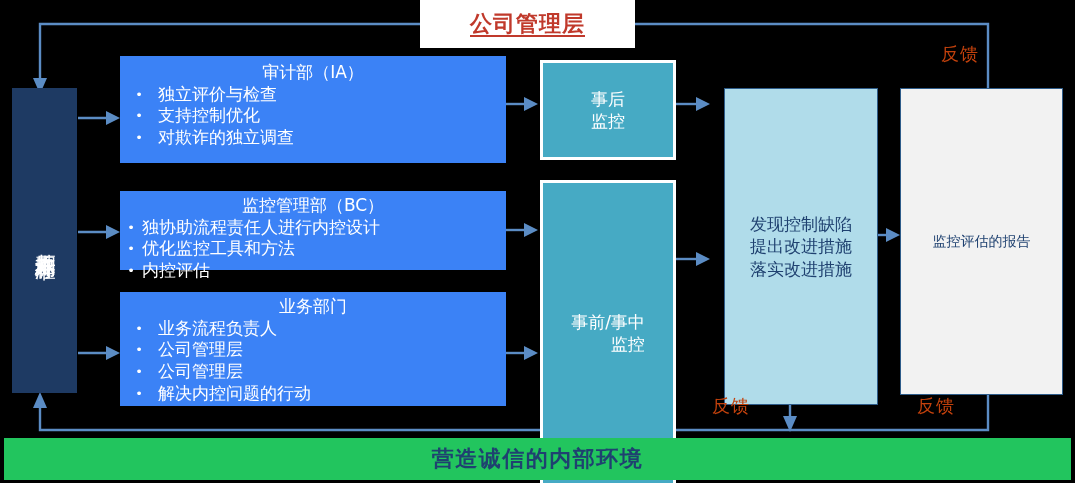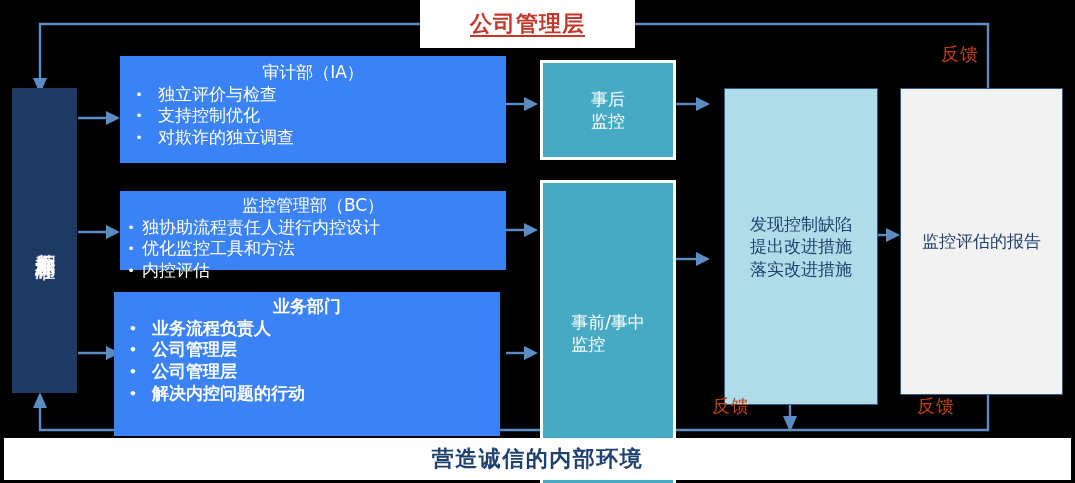--- a/index.html
+++ b/index.html
@@ -60,63 +60,63 @@
   .dept.ia li .bullet{width:38px;flex:0 0 38px;}
   .dept.bc li .bullet{width:22px;flex:0 0 22px;}
   .dept.biz li .bullet{width:38px;flex:0 0 38px;}
 
   
   .teal{
     background:#46AAC4;
     border:3px solid #ffffff;
     color:#ffffff;
     display:flex;align-items:center;justify-content:center;
-    text-align:left;
+    text-align:right;
     font-size:17px;line-height:1.30;
   }
 
   
   .lightblue{
     background:#B0DCEA;
     border:1px solid #2E5C8A;
     color:#1F4170;
     display:flex;align-items:center;justify-content:center;
     text-align:center;
     font-size:17px;line-height:1.30;
     padding:0 12px;
   }
   
   .report{
     background:#F2F2F2;
     border:1px solid #2E5C8A;
     color:#1F4170;
     display:flex;align-items:center;justify-content:center;
     text-align:center;
-    font-size:17px;line-height:1.30;
+    font-size:14px;line-height:1.30;
     padding:0 14px;
   }
 
   
   .title-plate{
     background:#ffffff;
     display:flex;align-items:center;justify-content:center;
     z-index:6;
   }
   .title-plate span{
     color:#C0392B;
     font-weight:bold;
     font-size:22px;
     letter-spacing:1px;
     text-decoration:underline;
     text-underline-offset:4px;
   }
 
   
   .banner{
-    background:#ffffff;
+    background:#22c55e;
     display:flex;align-items:center;justify-content:center;
     color:#1F4170;
     font-weight:bold;
     font-size:22px;
     letter-spacing:1.5px;
   }
 
   
   .fb{
     position:absolute;
@@ -214,21 +214,21 @@
         <span class="bullet">•</span>
         <span class="txt">优化监控工具和方法</span>
       </li>
       <li>
         <span class="bullet">•</span>
         <span class="txt">内控评估</span>
       </li>
     </ul>
   </div>
 
-  <div class="box dept biz" style="left:114px;top:292px;width:386px;height:144px;font-weight:bold;">
+  <div class="box dept biz" style="left:120px;top:292px;width:386px;height:114px;">
     <div class="dept-title">业务部门</div>
     <ul>
       <li>
         <span class="bullet">•</span>
         <span class="txt">业务流程负责人</span>
       </li>
       <li>
         <span class="bullet">•</span>
         <span class="txt">公司管理层</span>
       </li>

